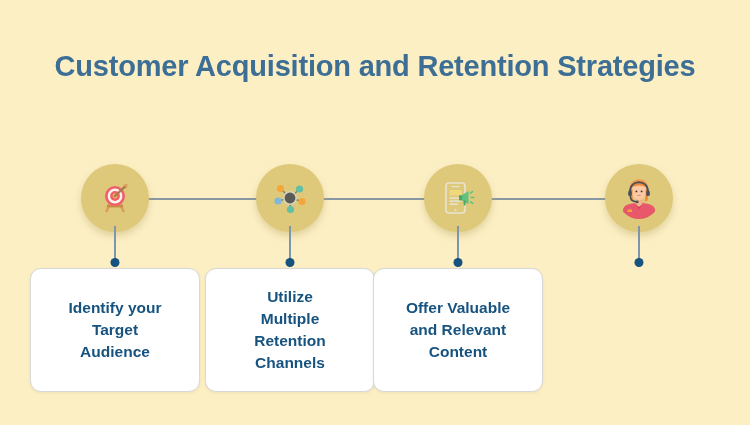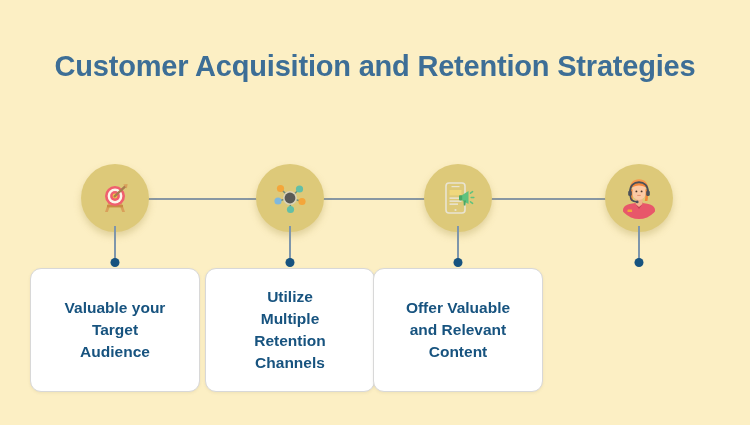--- a/index.html
+++ b/index.html
@@ -164,21 +164,21 @@
 
             <path d="M19.6 18.4 L30.5 8.2" stroke="#a97c4e" stroke-width="2.3" stroke-linecap="round"></path>
 
             <path d="M28.2 6.6 L32.6 6.0 L31.9 10.5 Z" fill="#d9a05b"></path>
           </svg>
         </span>
       </div>
       <div class="drop"></div>
       <div class="dot"></div>
       <div class="card">
-        <div class="card-text">Valuable your
+        <div class="card-text">Identify your
 Target
 Audience</div>
       </div>
     </div>
 
     <div class="step step-1">
       <div class="circle">
         <span>
           <svg width="42" height="42" viewBox="0 0 42 42">
             <g stroke="#6f8c7a" stroke-width="1.5">

